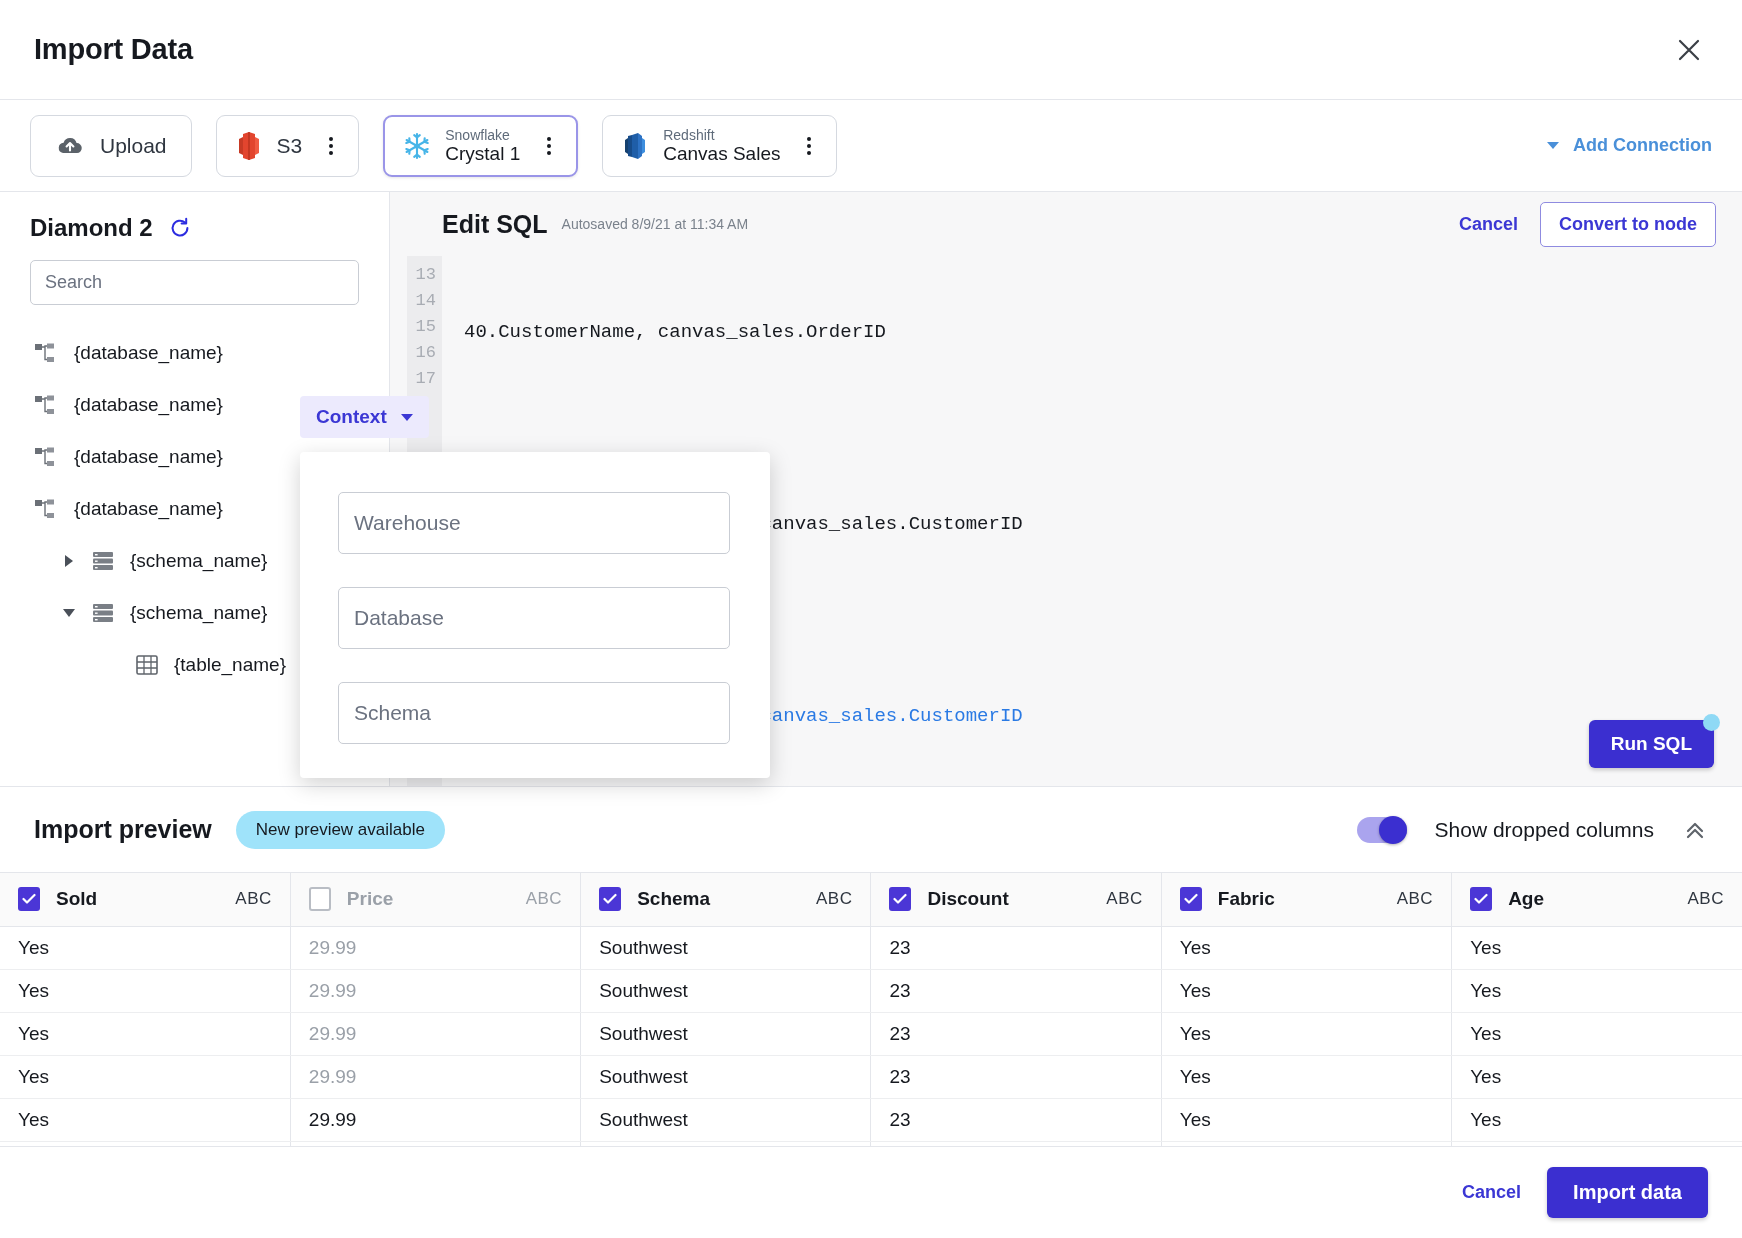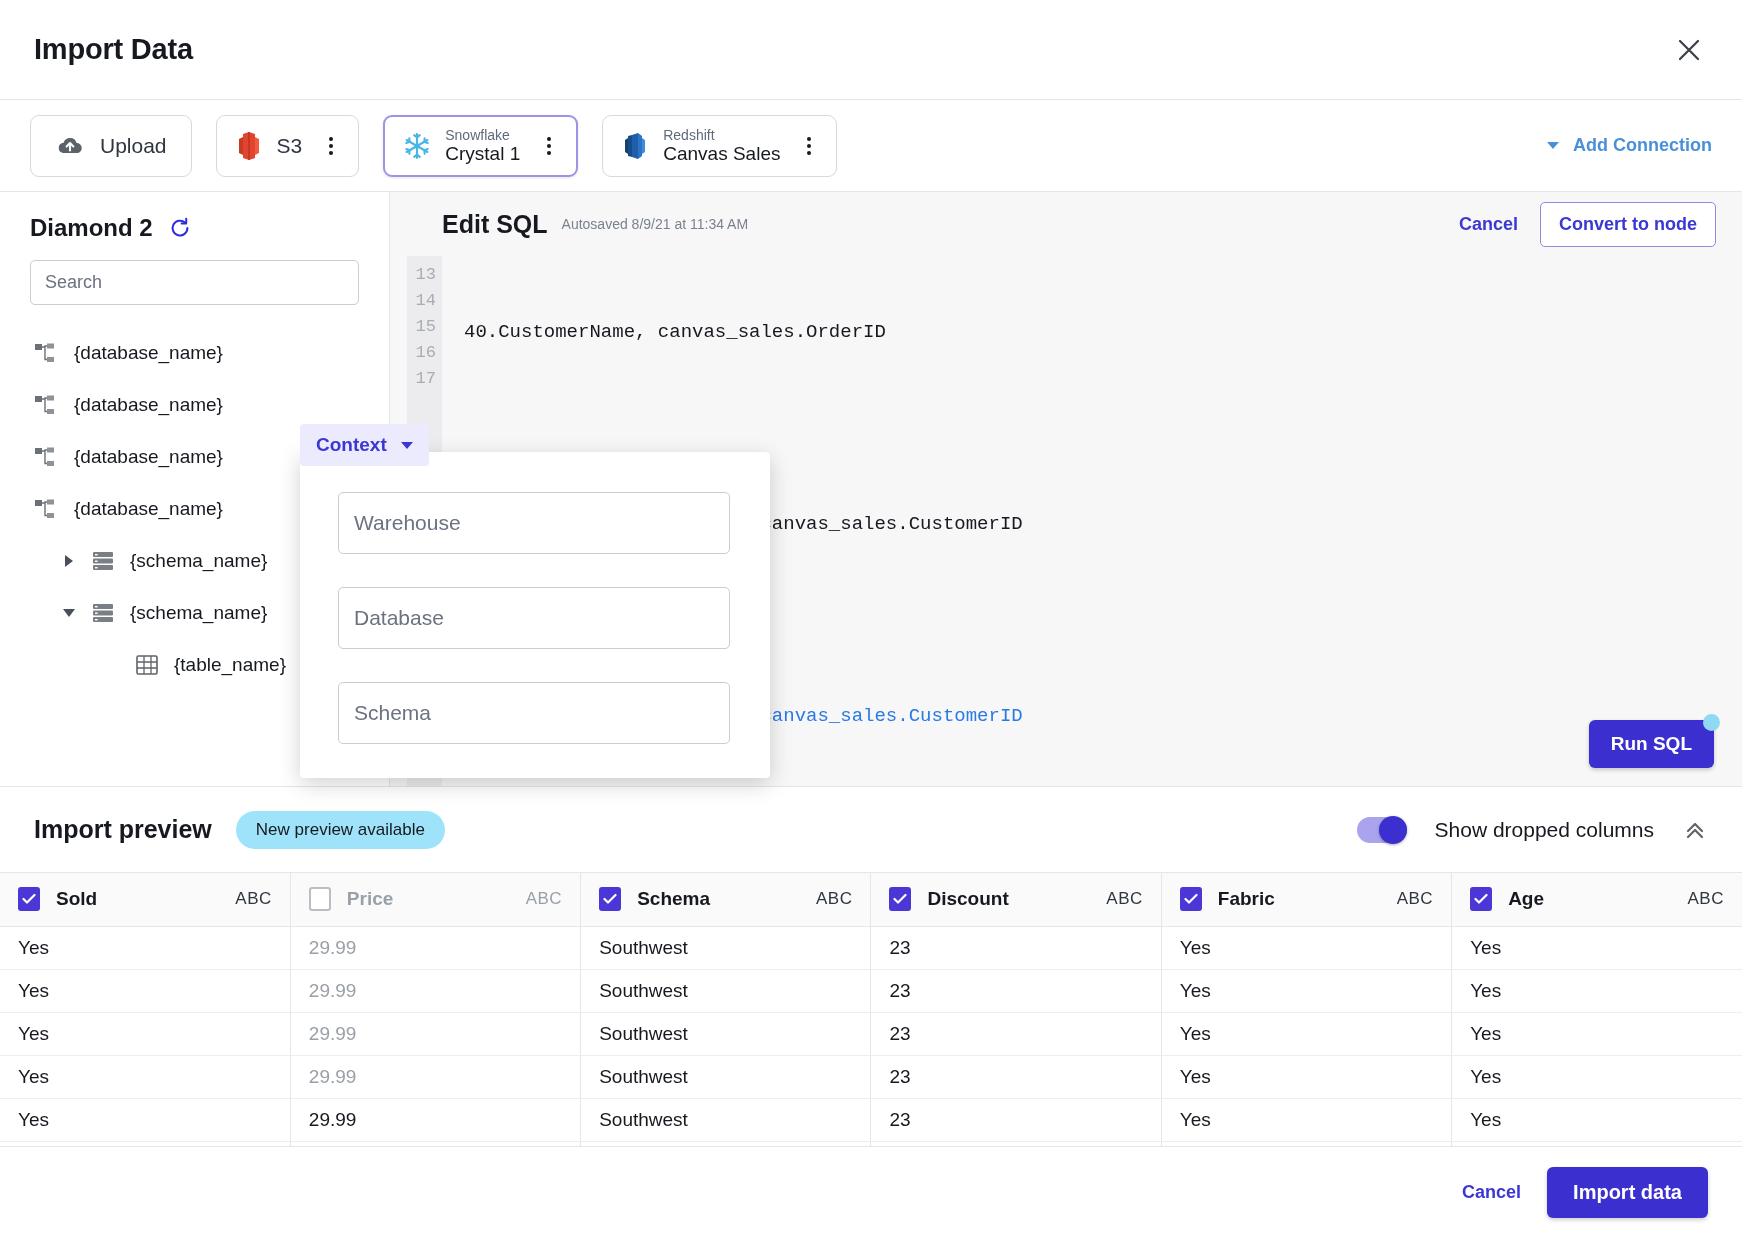--- a/index.html
+++ b/index.html
@@ -128,21 +128,21 @@
     padding: 13px 22px; font-size: 19px; font-weight: bold; cursor: pointer;
     box-shadow: 0 2px 4px rgba(0,0,0,.2); font-family: "Liberation Sans", sans-serif;
   }
   .run-badge {
     position: absolute; top: -6px; right: -6px; width: 17px; height: 17px;
     border-radius: 50%; background: #8fd9f5;
   }
 
   
   .ctx-btn {
-    position: absolute; left: 300px; top: 232px; z-index: 30;
+    position: absolute; left: 300px; top: 204px; z-index: 30;
     background: #eceafd; color: #3b37d4; font-size: 19px; font-weight: bold;
     border: none; border-radius: 4px; padding: 10px 16px; display: flex; align-items: center; gap: 14px;
     cursor: pointer; font-family: "Liberation Sans", sans-serif;
   }
   .ctx-caret { width:0;height:0;border-left:6px solid transparent;border-right:6px solid transparent;border-top:7px solid #3b37d4; }
   .ctx-panel {
     position: absolute; left: 300px; top: 260px; width: 470px; z-index: 29;
     background: #fff; border-radius: 4px; box-shadow: 0 6px 22px rgba(0,0,0,.18);
     padding: 40px 40px 34px 38px; display: flex; flex-direction: column; gap: 33px;
   }

